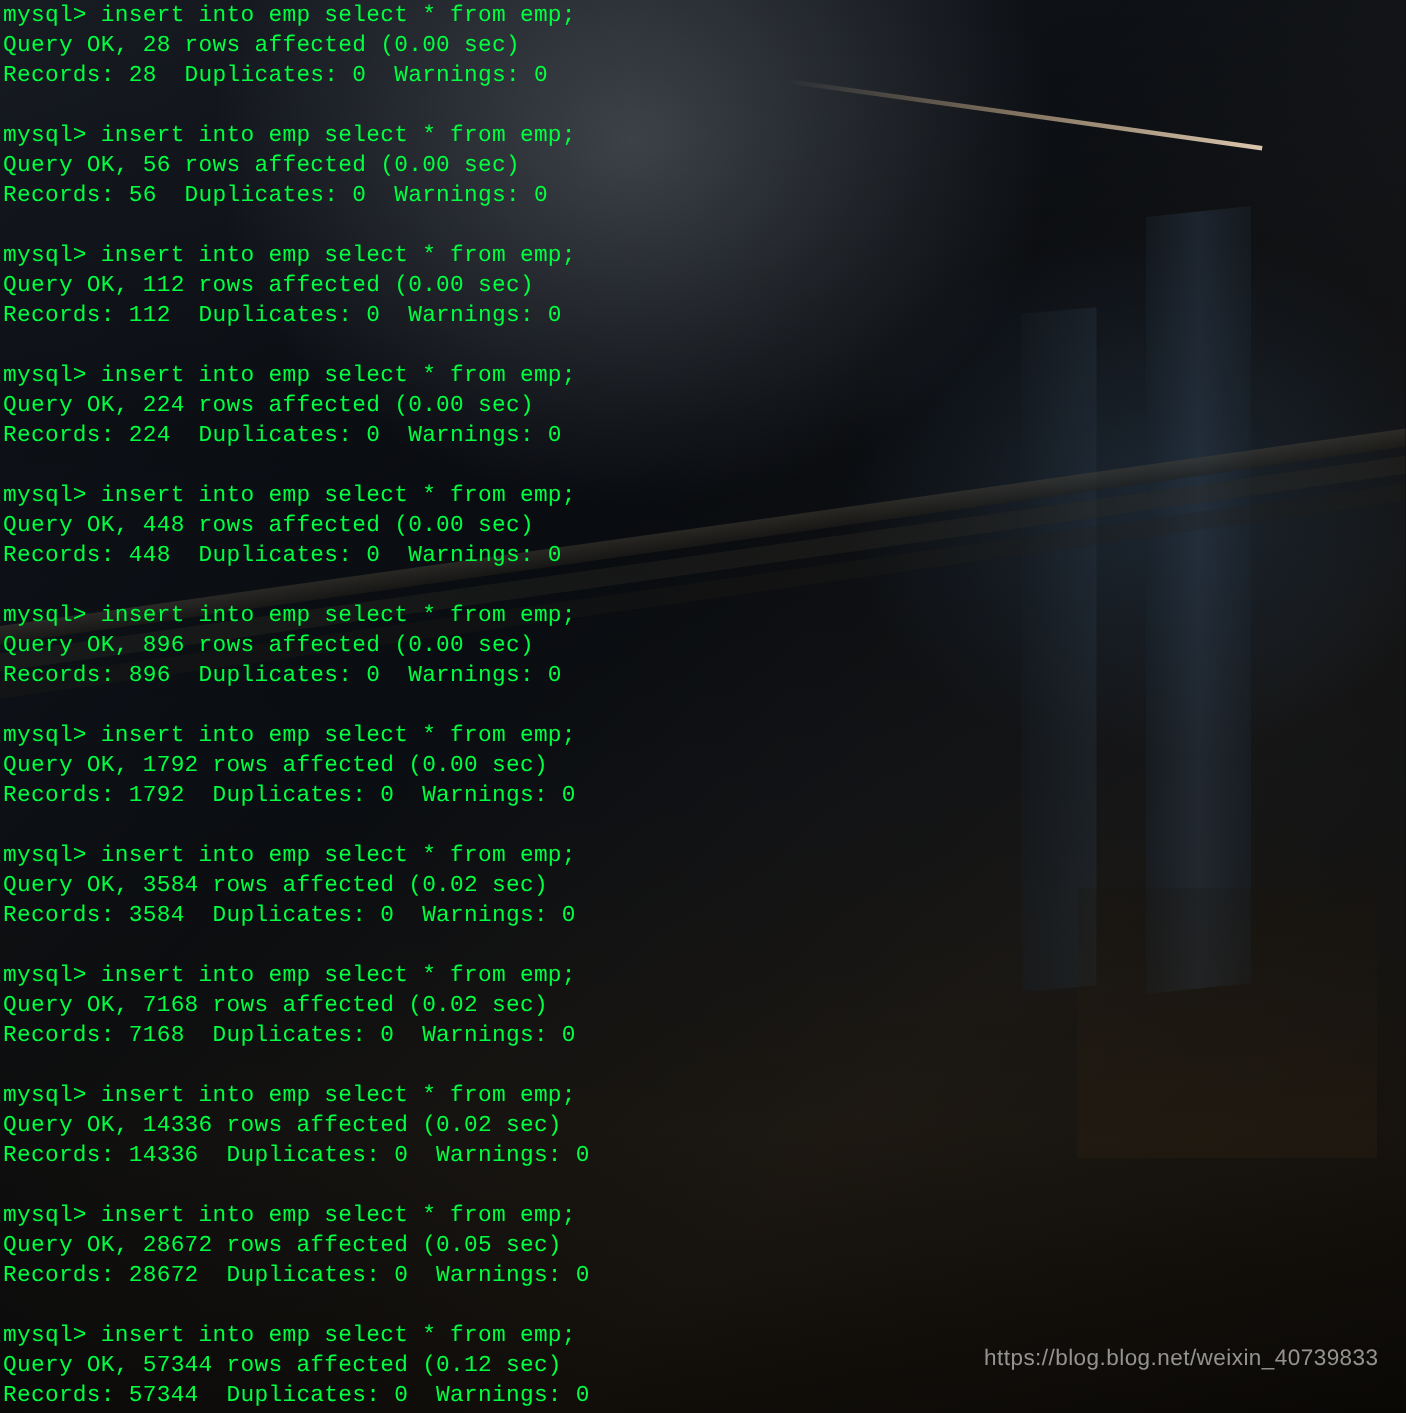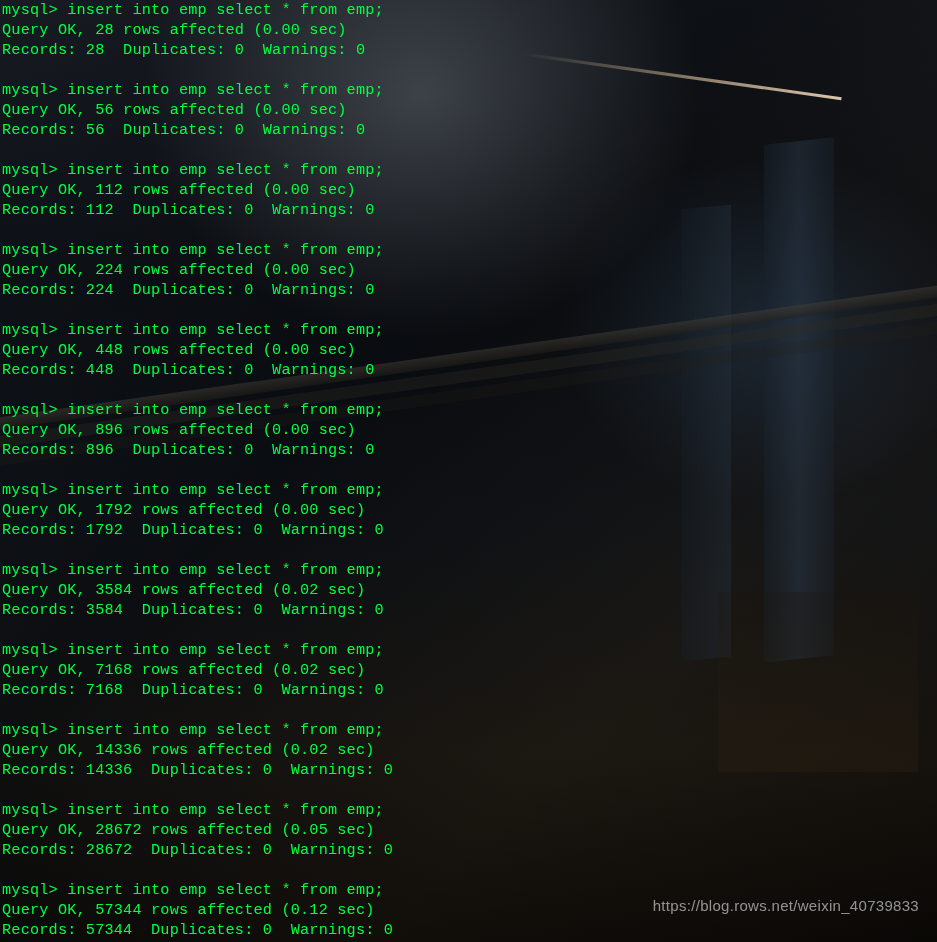--- a/index.html
+++ b/index.html
@@ -88,13 +88,13 @@
 <body>
 
 <div class="bg-tower"></div>
 <div class="bg-tower2"></div>
 <div class="bg-bridge"></div>
 <div class="bg-city"></div>
 <div class="bg-streak"></div>
 
 <div class="terminal" id="terminal"><div>mysql&gt; insert into emp select * from emp;</div><div>Query OK, 28 rows affected (0.00 sec)</div><div>Records: 28  Duplicates: 0  Warnings: 0</div><div>&nbsp;</div><div>mysql&gt; insert into emp select * from emp;</div><div>Query OK, 56 rows affected (0.00 sec)</div><div>Records: 56  Duplicates: 0  Warnings: 0</div><div>&nbsp;</div><div>mysql&gt; insert into emp select * from emp;</div><div>Query OK, 112 rows affected (0.00 sec)</div><div>Records: 112  Duplicates: 0  Warnings: 0</div><div>&nbsp;</div><div>mysql&gt; insert into emp select * from emp;</div><div>Query OK, 224 rows affected (0.00 sec)</div><div>Records: 224  Duplicates: 0  Warnings: 0</div><div>&nbsp;</div><div>mysql&gt; insert into emp select * from emp;</div><div>Query OK, 448 rows affected (0.00 sec)</div><div>Records: 448  Duplicates: 0  Warnings: 0</div><div>&nbsp;</div><div>mysql&gt; insert into emp select * from emp;</div><div>Query OK, 896 rows affected (0.00 sec)</div><div>Records: 896  Duplicates: 0  Warnings: 0</div><div>&nbsp;</div><div>mysql&gt; insert into emp select * from emp;</div><div>Query OK, 1792 rows affected (0.00 sec)</div><div>Records: 1792  Duplicates: 0  Warnings: 0</div><div>&nbsp;</div><div>mysql&gt; insert into emp select * from emp;</div><div>Query OK, 3584 rows affected (0.02 sec)</div><div>Records: 3584  Duplicates: 0  Warnings: 0</div><div>&nbsp;</div><div>mysql&gt; insert into emp select * from emp;</div><div>Query OK, 7168 rows affected (0.02 sec)</div><div>Records: 7168  Duplicates: 0  Warnings: 0</div><div>&nbsp;</div><div>mysql&gt; insert into emp select * from emp;</div><div>Query OK, 14336 rows affected (0.02 sec)</div><div>Records: 14336  Duplicates: 0  Warnings: 0</div><div>&nbsp;</div><div>mysql&gt; insert into emp select * from emp;</div><div>Query OK, 28672 rows affected (0.05 sec)</div><div>Records: 28672  Duplicates: 0  Warnings: 0</div><div>&nbsp;</div><div>mysql&gt; insert into emp select * from emp;</div><div>Query OK, 57344 rows affected (0.12 sec)</div><div>Records: 57344  Duplicates: 0  Warnings: 0</div></div>
 
-<div class="watermark">https://blog.rows.net/weixin_40739833</div>
+<div class="watermark">https://blog.blog.net/weixin_40739833</div>
 
 </body></html>

